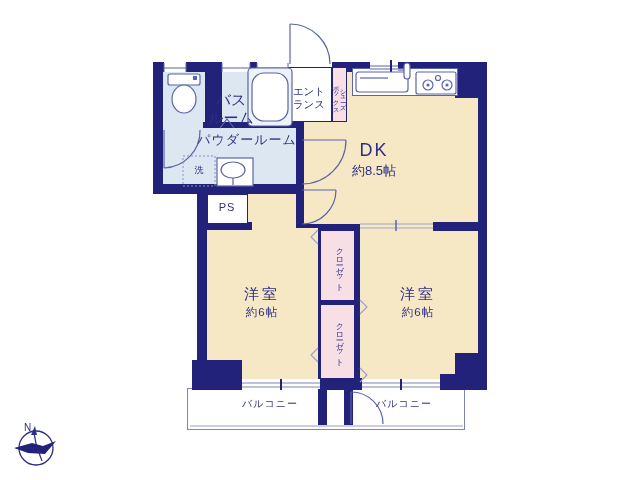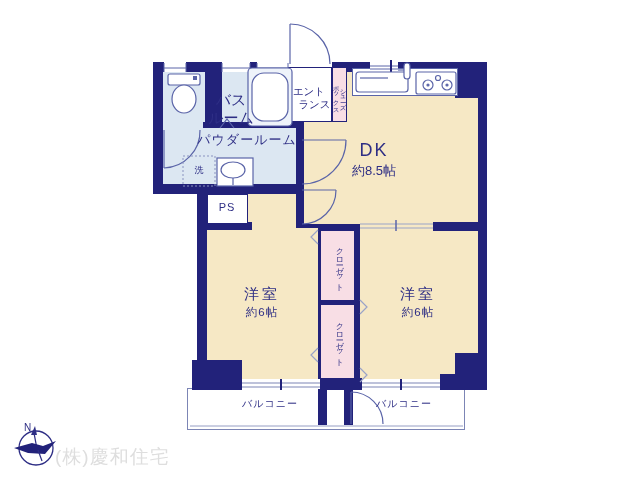--- a/index.html
+++ b/index.html
@@ -182,35 +182,34 @@
       <text x="14" y="13" font-size="10" fill="#2e2e85" font-family="Liberation Sans, DejaVu Sans, sans-serif">N</text>
     </g>
   </svg>
 
   <div class="lbl" style="left:231px;top:109px;font-size:15px;">
     <span style="display:block;">バス</span>
     <span style="display:block;">ルーム</span>
   </div>
   <div class="lbl" style="left:309px;top:98px;font-size:10.5px;">
     <span style="display:block;">エント</span>
-    <span style="display:block;padding-left:11px;">ランス</span>
+    <span style="display:block;">ランス</span>
   </div>
   <div class="lbl vert" style="left:340px;top:95px;font-size:6.5px;line-height:1.1;">
     <span style="display:block;">シューズ</span>
     <span style="display:block;">ボックス</span>
   </div>
   <div class="lbl" style="left:247px;top:140px;font-size:13px;letter-spacing:1px;">パウダールーム</div>
   <div class="lbl" style="left:199px;top:170px;font-size:9px;">洗</div>
   <div class="lbl" style="left:227px;top:208px;font-size:11px;letter-spacing:1px;">PS</div>
   <div class="lbl" style="left:374px;top:151px;font-size:18px;letter-spacing:2px;">DK</div>
   <div class="lbl" style="left:374px;top:171px;font-size:13px;">約8.5帖</div>
   <div class="lbl vert" style="left:339px;top:265px;font-size:8px;">クローゼット</div>
   <div class="lbl vert" style="left:339px;top:340px;font-size:8px;">クローゼット</div>
   <div class="lbl" style="left:262px;top:294px;font-size:15px;letter-spacing:3px;">洋室</div>
   <div class="lbl" style="left:262px;top:313px;font-size:11.5px;letter-spacing:1px;">約6帖</div>
   <div class="lbl" style="left:418px;top:294px;font-size:15px;letter-spacing:3px;">洋室</div>
   <div class="lbl" style="left:418px;top:313px;font-size:11.5px;letter-spacing:1px;">約6帖</div>
   <div class="lbl" style="left:270px;top:404px;font-size:10px;letter-spacing:1px;">バルコニー</div>
   <div class="lbl" style="left:404px;top:404px;font-size:10px;letter-spacing:1px;">バルコニー</div>
 
-  <div class="watermark" style="left:55px;top:444px;">(株)慶和住宅</div>
 
 </div>
 
 </body></html>

